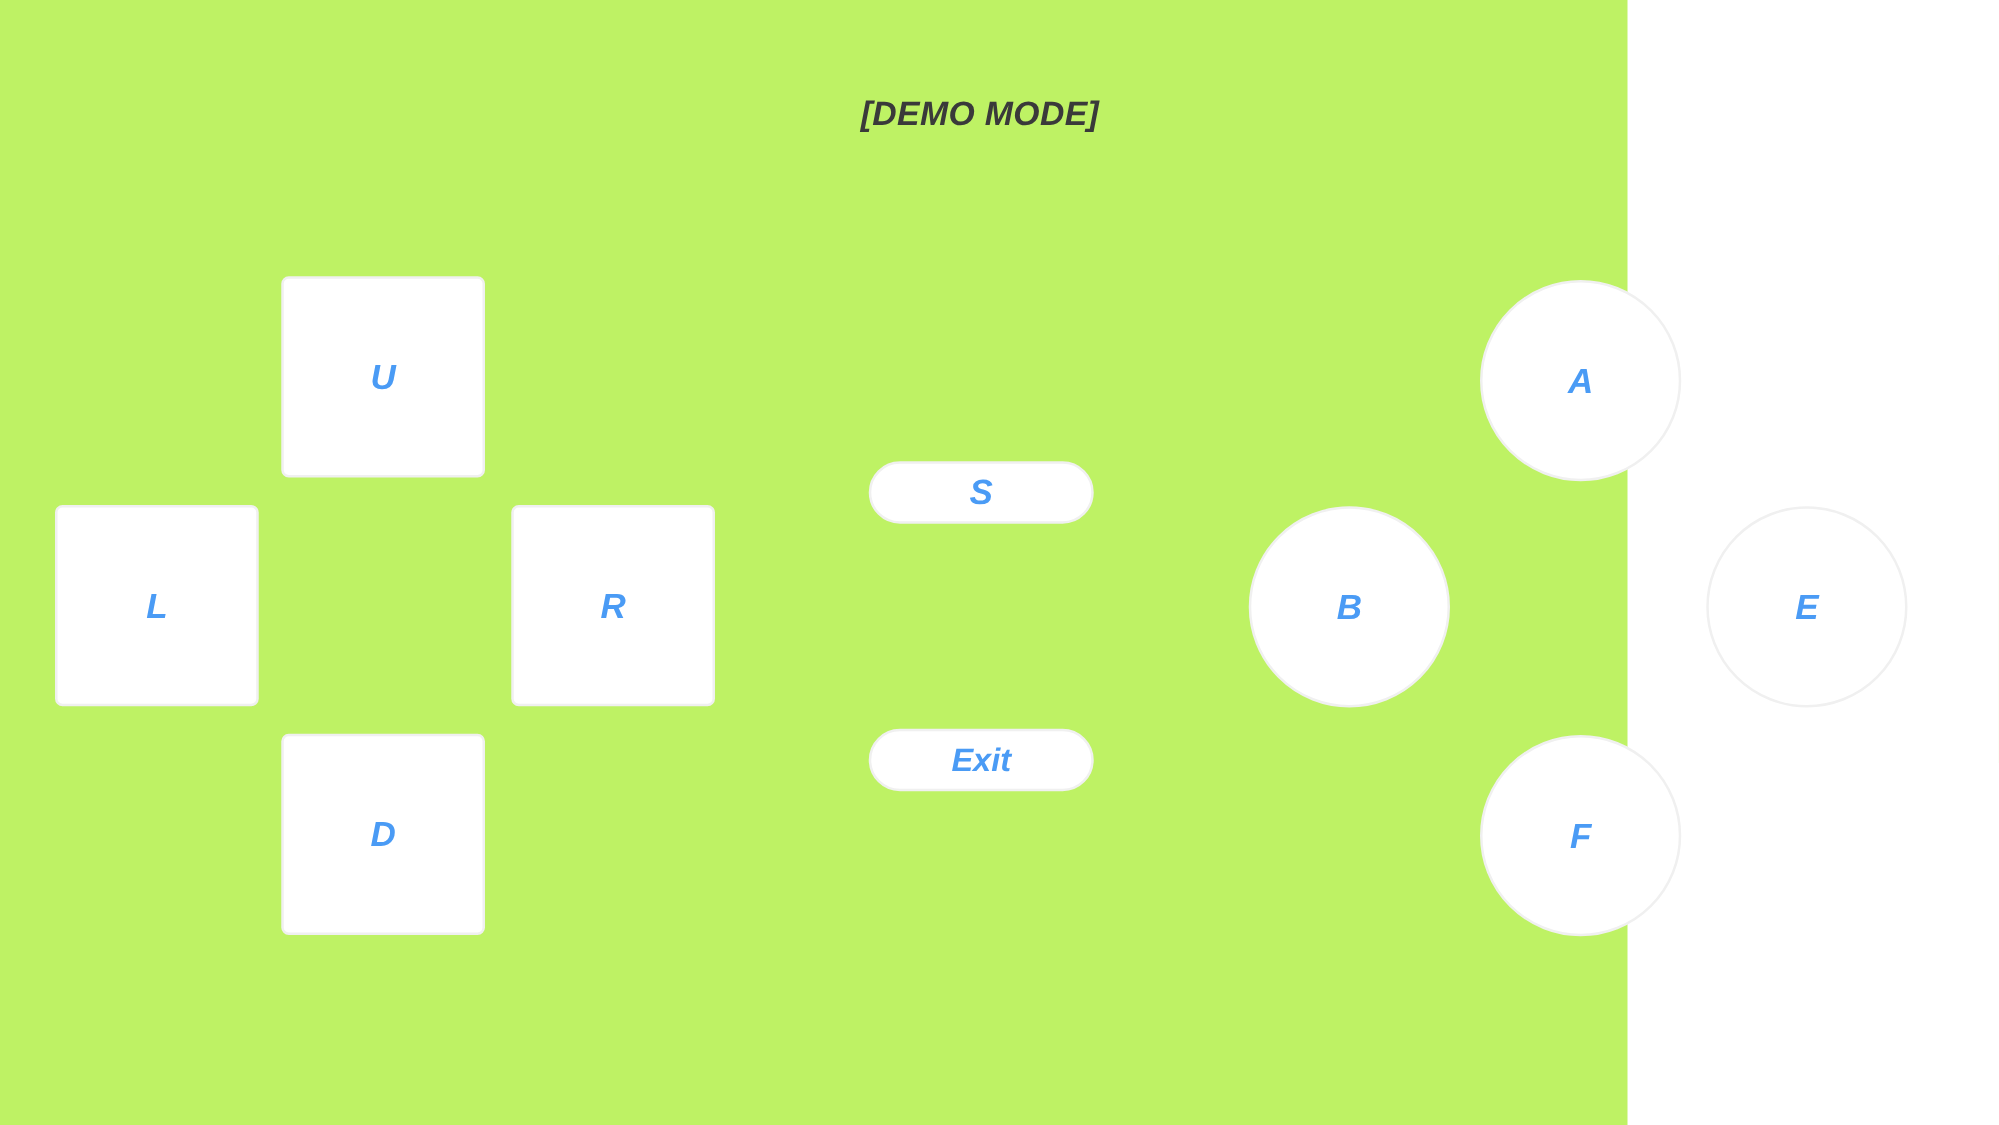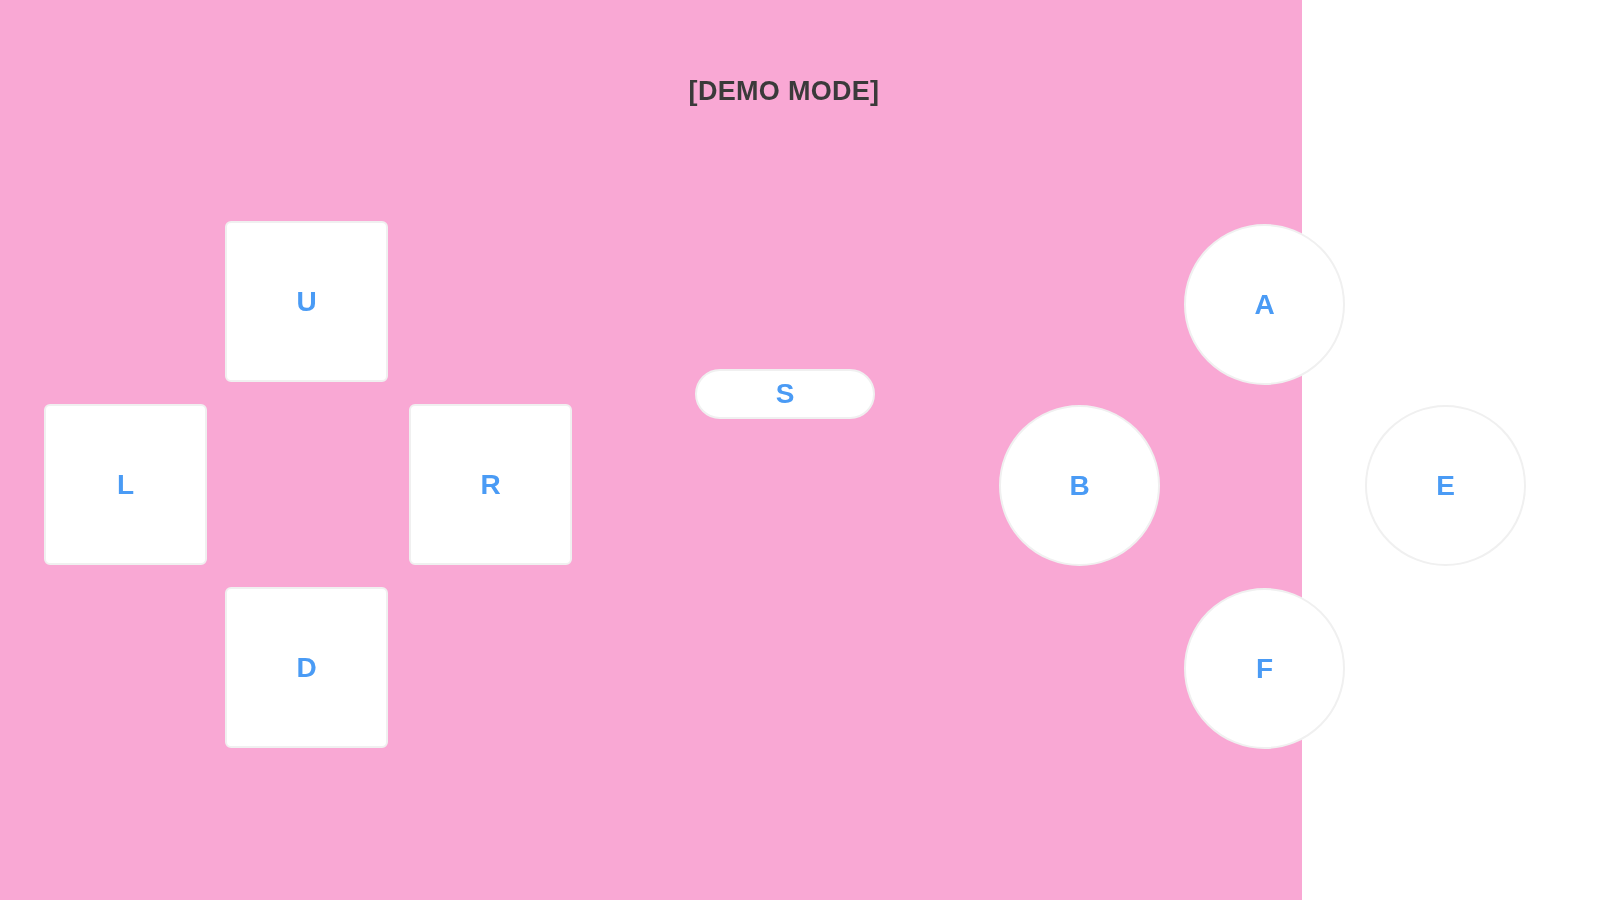--- a/index.html
+++ b/index.html
@@ -13,21 +13,22 @@
     height: 900px;
     overflow: hidden;
     font-family: "Liberation Sans", sans-serif;
     -webkit-font-smoothing: antialiased;
   }
 
   #screen {
     position: relative;
     width: 1302px;
     height: 900px;
-    background: #f9a8d4;
+    background: #bef264;
+    font-style: italic;
   }
 
   
   .demo-title {
     position: absolute;
     left: 0;
     top: 74px;
     width: 1568px;
     text-align: center;
     font-size: 27px;
@@ -107,20 +108,23 @@
   </div>
 
   <div class="ctrl dpad-key dpad-down">
     <span>D</span>
   </div>
 
   <div class="ctrl pill pill-start">
     <span>S</span>
   </div>
 
+  <div class="ctrl pill pill-exit">
+    <span>Exit</span>
+  </div>
 
   <div class="ctrl round btn-a">
     <span>A</span>
   </div>
 
   <div class="ctrl round btn-b">
     <span>B</span>
   </div>
 
   <div class="ctrl round btn-e">

